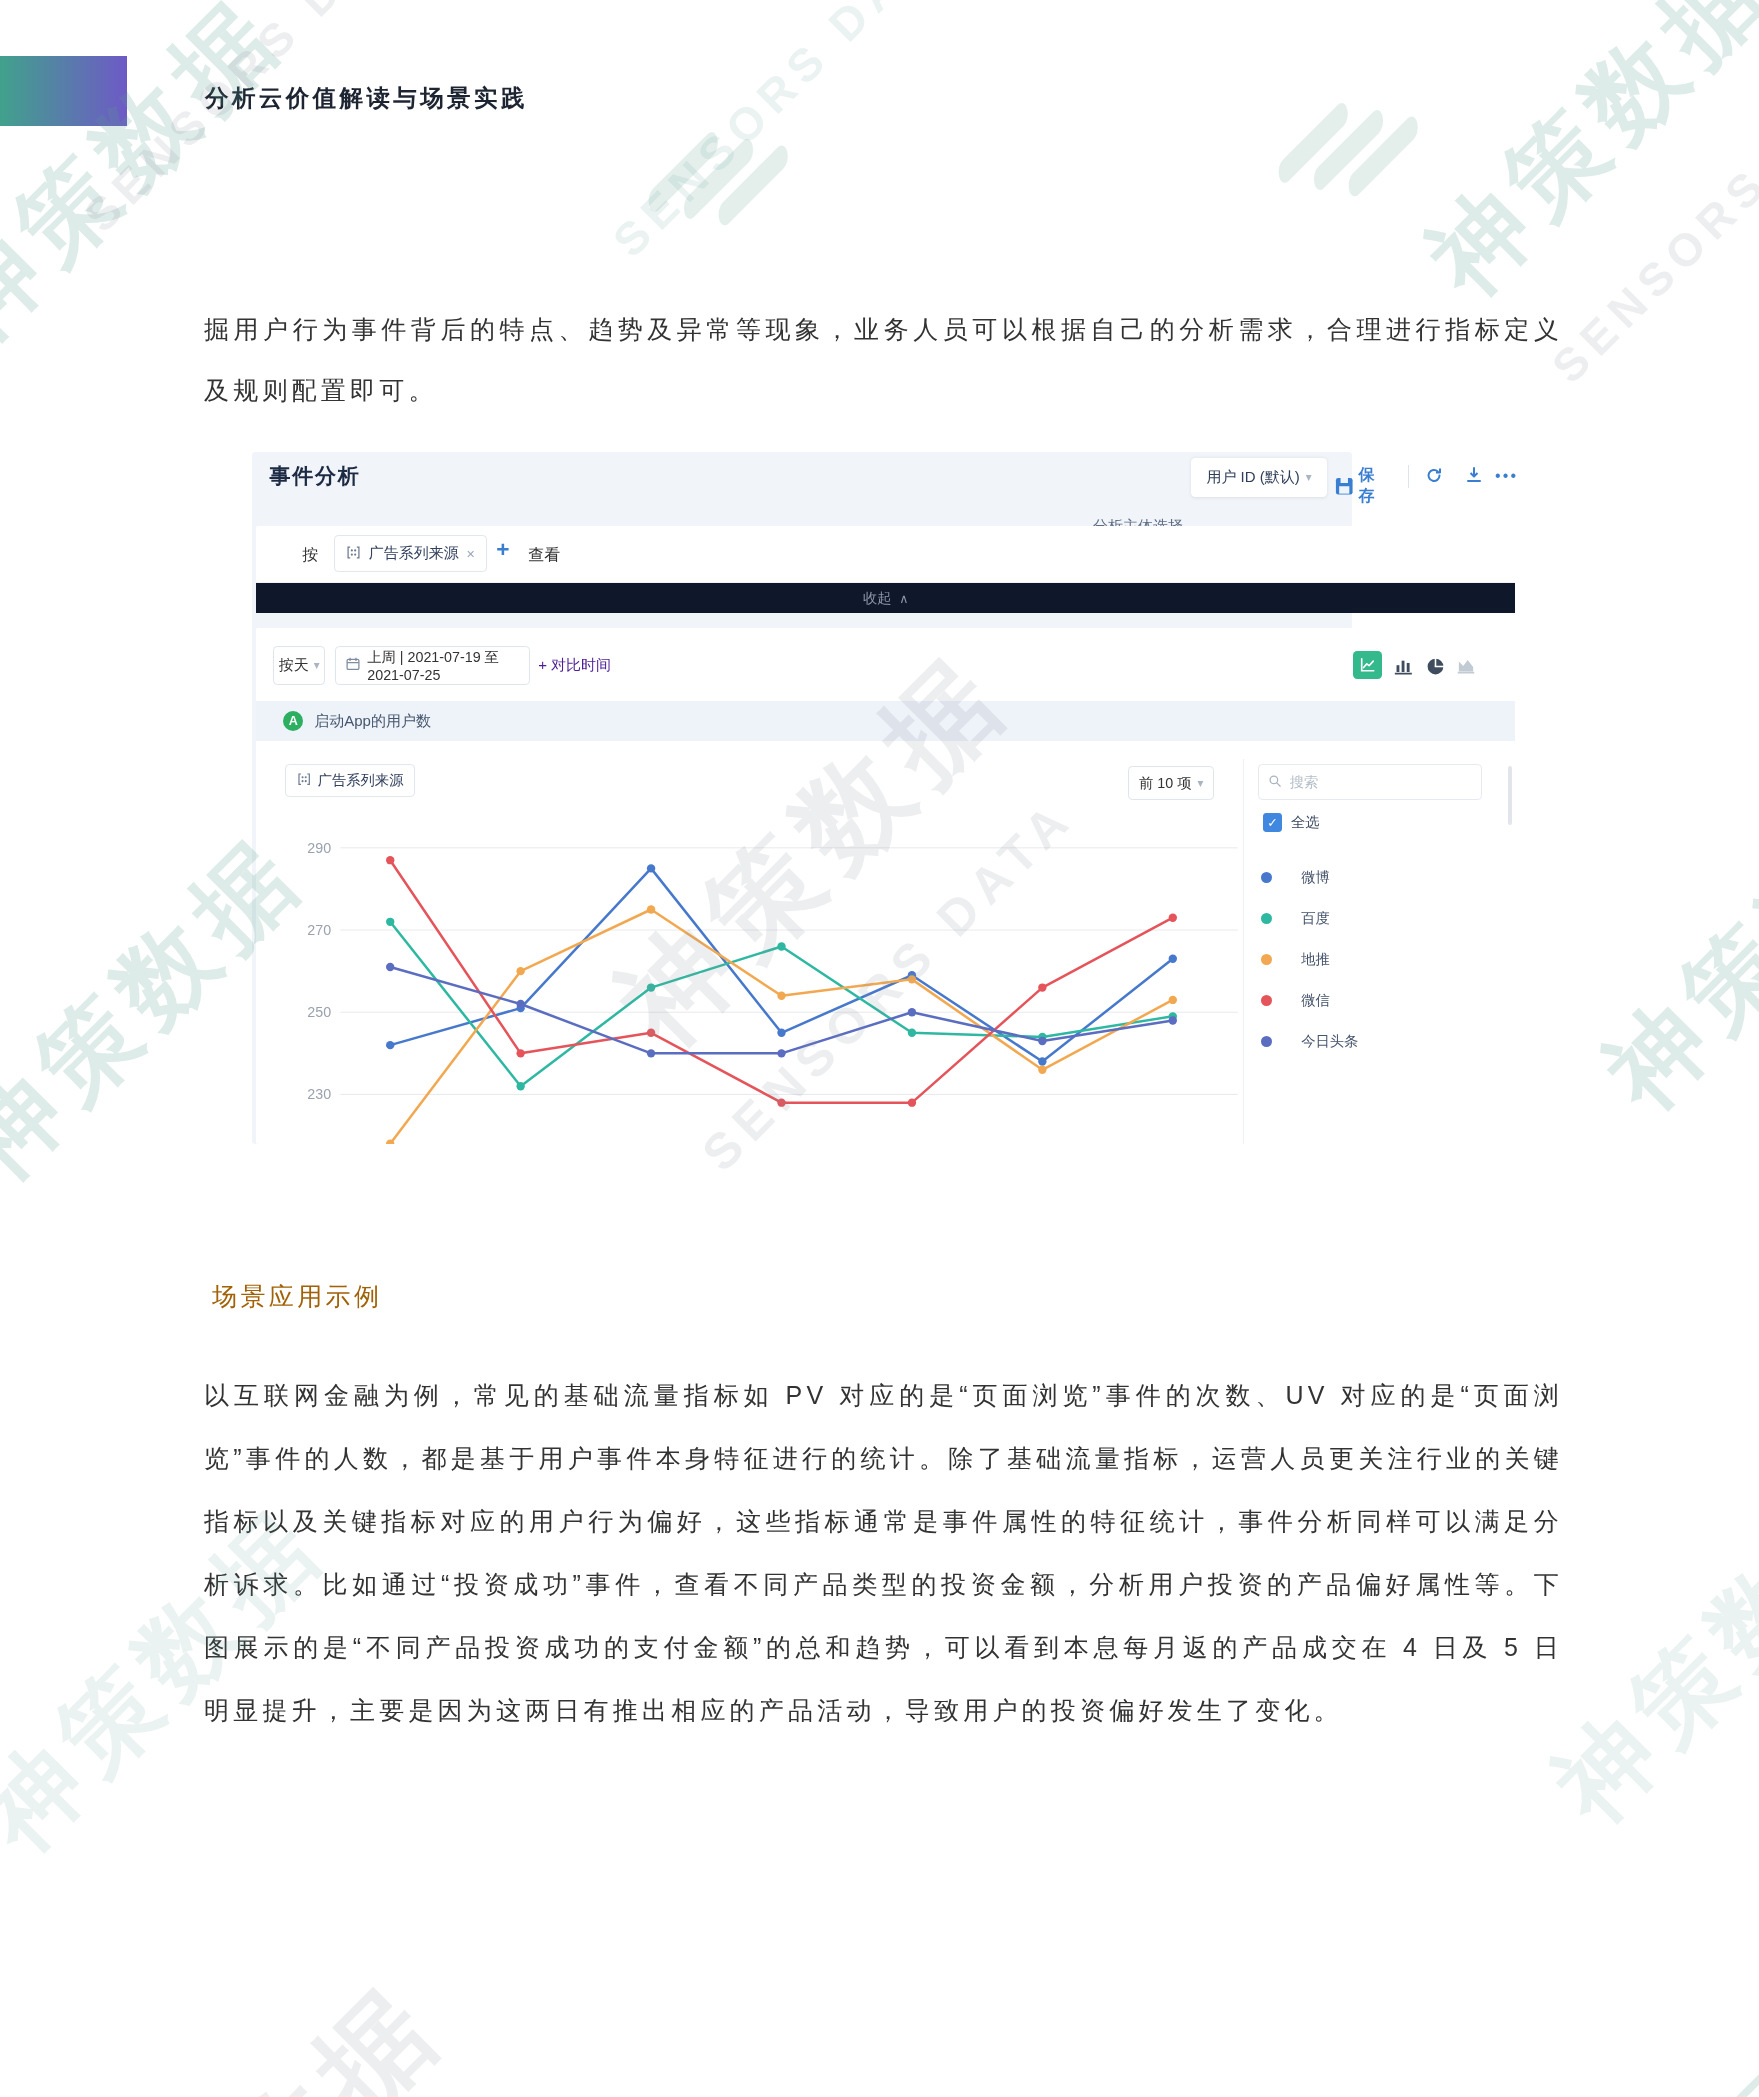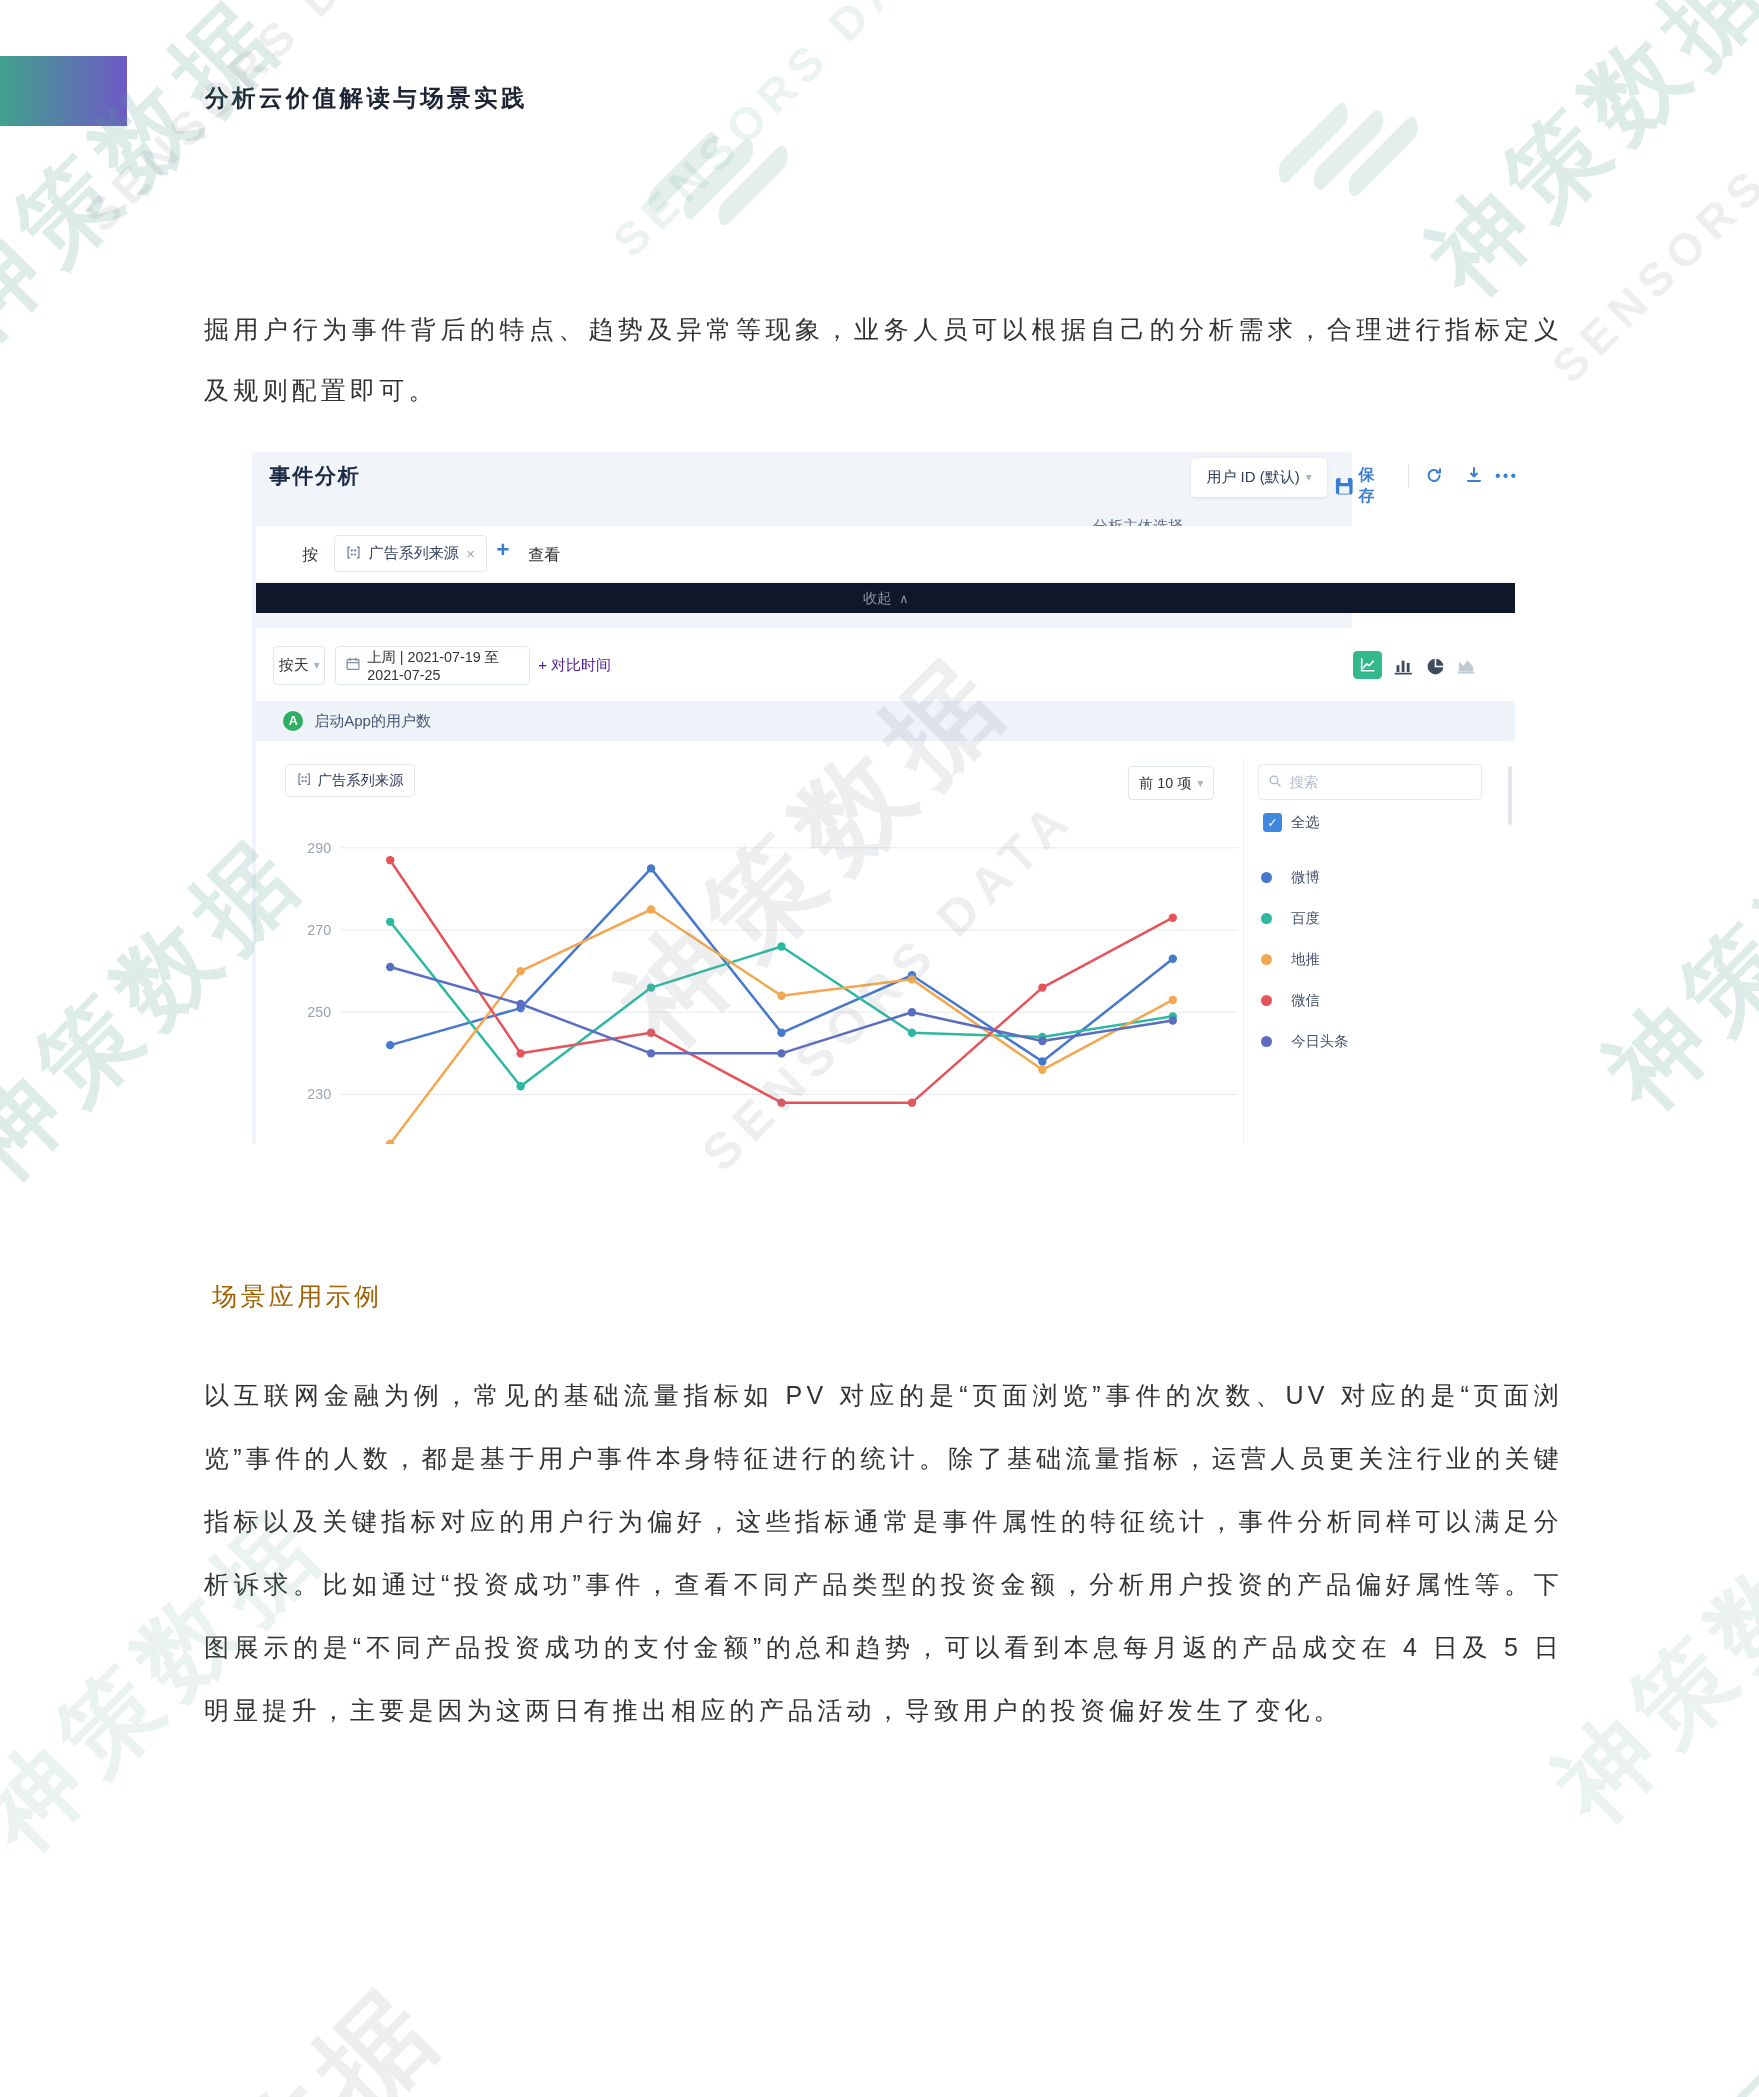--- a/index.html
+++ b/index.html
@@ -90,21 +90,21 @@
       border-radius:4.2px;display:flex;align-items:center;gap:5.9px;padding:0 8.4px;background:#fff;}
   .search-box input{border:none;outline:none;font-size:14.3px;color:#333;width:100%;
       font-family:inherit;background:transparent;}
   .search-box input::placeholder{color:#b3bdc9;}
   .panel-divider{left:987px;top:131px;width:0.8px;height:385px;background:#edf0f4;}
   .select-all{left:1007px;top:185px;display:flex;align-items:center;gap:9.2px;}
   .checkbox{width:18.5px;height:18.5px;border-radius:3.4px;background:#3f87df;color:#fff;font-size:12.6px;
       display:flex;align-items:center;justify-content:center;}
   .select-all-label{font-size:14.3px;color:#3c4a5e;}
   .legend{left:1005px;top:240px;display:flex;flex-direction:column;gap:22px;}
-  .legend-item{display:flex;align-items:center;gap:19px;}
+  .legend-item{display:flex;align-items:center;gap:29px;}
   .legend-dot{width:11px;height:11px;border-radius:50%;}
   .legend-label{font-size:14.3px;color:#45536b;}
   .scrollbar{left:1252px;top:138px;width:4.2px;height:59px;background:#e2e6ec;border-radius:2.5px;}
   #plot{left:12.6px;top:176px;}
   .gridline{stroke:#e4e5e8;stroke-width:2;}
   .ytick{fill:#9aa2ae;font-size:34px;text-anchor:end;font-family:inherit;}
 </style>
 </head>
 <body>
 

